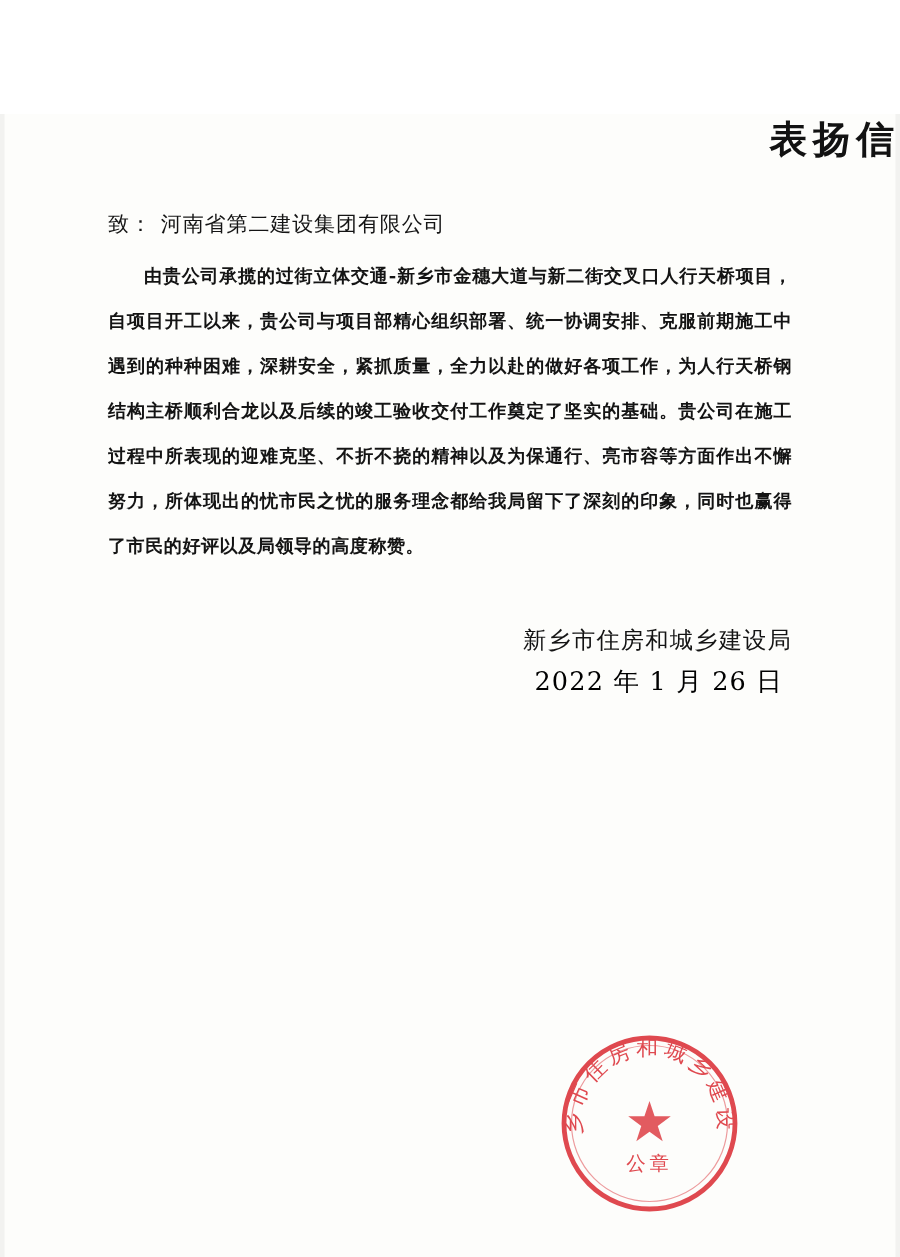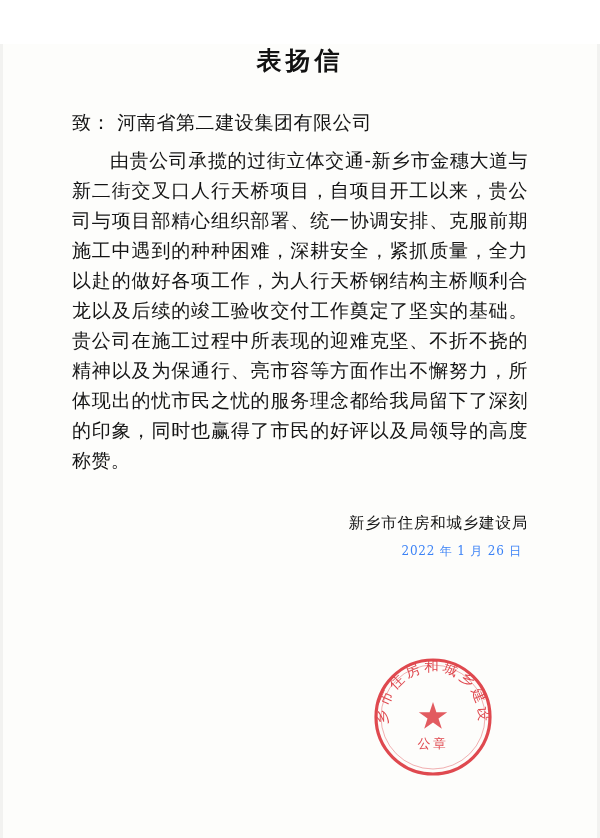--- a/index.html
+++ b/index.html
@@ -14,67 +14,68 @@
     overflow: hidden;
   }
   .page {
     position: relative;
     width: 600px;
     height: 838px;
     background: #fdfdfb;
     box-sizing: border-box;
   }
   .doc-title {
-    text-align: center;
+    text-align: right;
     font-size: 25px;
     font-weight: bold;
     letter-spacing: 4px;
     color: #121212;
-    margin-top: 44px;
+    margin-top: 76px;
     font-family: "DejaVu Serif", "Liberation Serif", serif;
   }
   .body-wrap {
     margin: 30px 72px 0 72px;
     color: #141414;
   }
   .salutation {
-    font-size: 19px;
+    font-size: 14px;
     line-height: 1.6;
     letter-spacing: 0.6px;
     margin-bottom: 8px;
   }
   .salutation .label {
     margin-right: 6px;
   }
   p.para {
-    font-size: 19px;
+    font-size: 12px;
     line-height: 30px;
     letter-spacing: 0.4px;
     margin: 0 0 2px 0;
     text-align: justify;
     text-justify: inter-ideograph;
     text-indent: 2em;
+    font-weight: bold;
   }
   .signature {
     margin: 34px 72px 0 0;
     text-align: right;
     position: relative;
     z-index: 1;
   }
   .sign-org {
     font-size: 15.5px;
     letter-spacing: 0.8px;
     line-height: 28px;
     color: #141414;
   }
   .sign-date {
-    font-size: 12px;
+    font-size: 17px;
     letter-spacing: 0.8px;
     line-height: 28px;
-    color: #3b82f6;
+    color: #000000;
     padding-right: 6px;
   }
   
   .seal {
     position: absolute;
     left: 372px;
     top: 612px;
     width: 122px;
     height: 122px;
     pointer-events: none;

